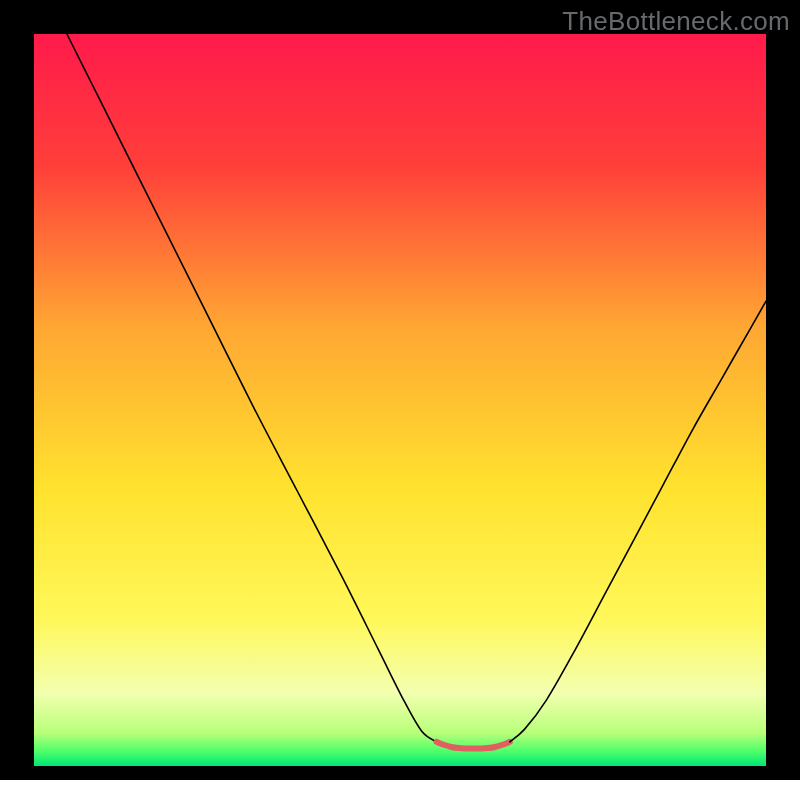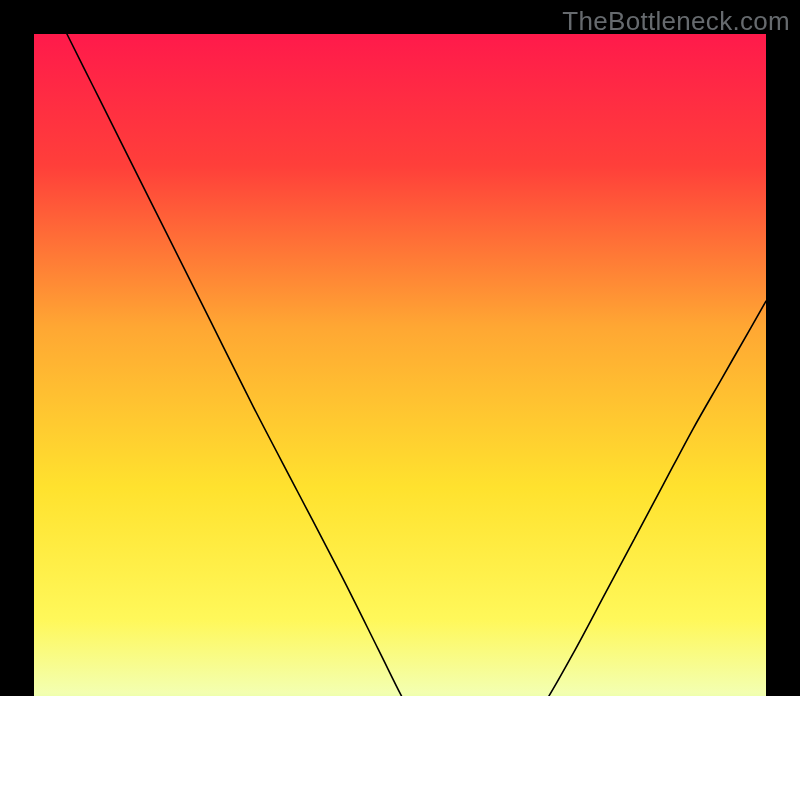--- a/index.html
+++ b/index.html
@@ -3,21 +3,21 @@
 <meta charset="utf-8">
 <style>
   body {
     margin: 0;
     padding: 0;
     background: #fff;
     font-family: Arial, Helvetica, sans-serif;
   }
   .chart-wrap {
     width: 800px;
-    height: 696px;
+    height: 780px;
     position: relative;
   }
   .watermark {
     position: absolute;
     top: 6px;
     right: 10px;
     color: #666a6e;
     font-size: 26px;
     font-weight: 400;
     letter-spacing: 0.3px;

